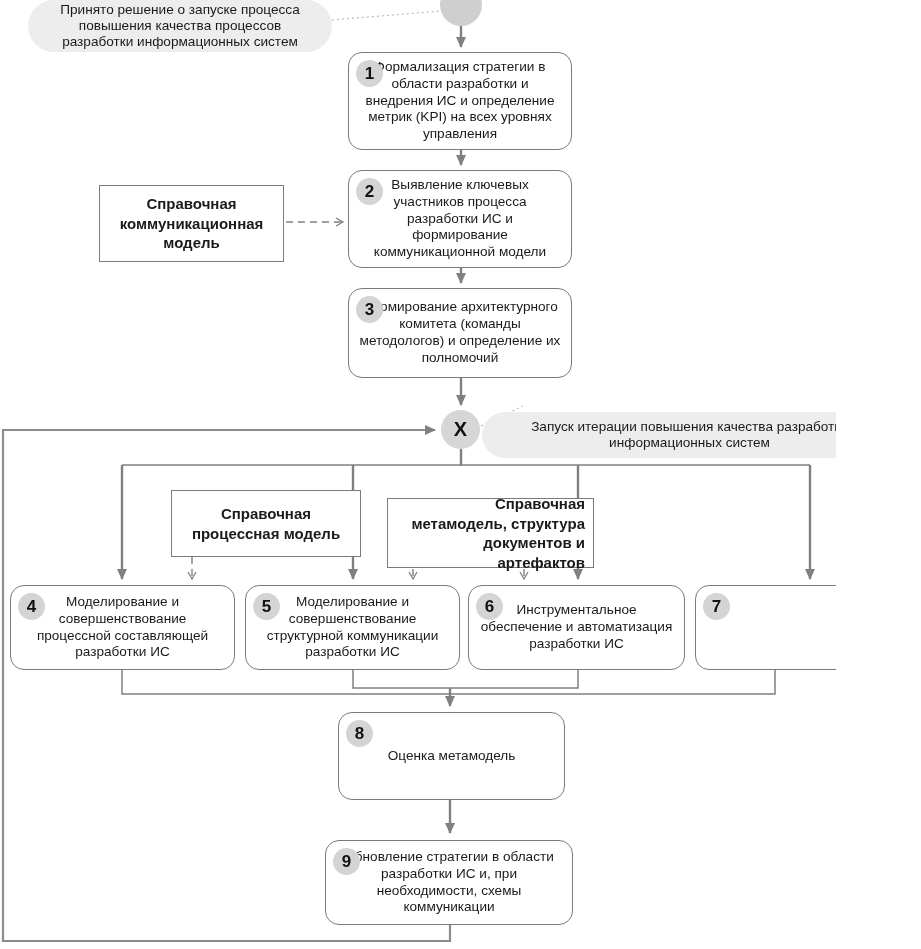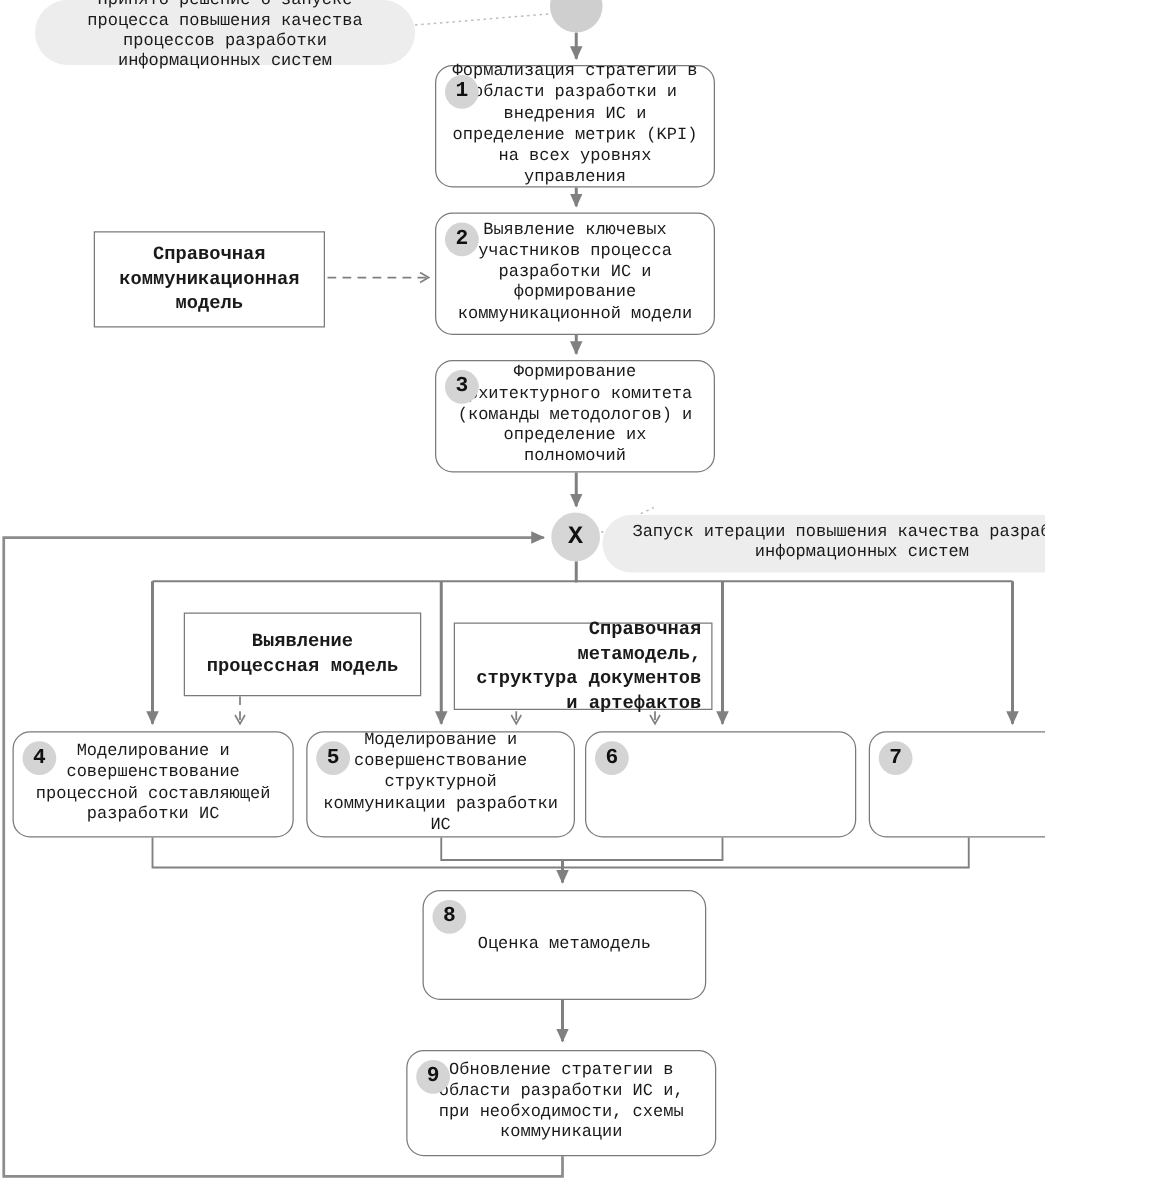--- a/index.html
+++ b/index.html
@@ -1,34 +1,34 @@
 <!DOCTYPE html>
 <html><head>
 <meta charset="utf-8">
 <style>
   html,body{margin:0;padding:0;background:#fff;}
   #canvas{
     position:relative;width:836px;height:949px;background:#fff;overflow:hidden;
-    font-family:Liberation Mono, monospace;color:#1a1a1a;
+    font-family:Liberation Sans, sans-serif;color:#1a1a1a;
   }
   #wires{position:absolute;left:0;top:0;width:921px;height:949px;z-index:1;}
   .node{
     position:absolute;background:#fff;border:1px solid #7a7a7a;border-radius:14px;
     display:flex;align-items:center;justify-content:center;text-align:center;
     font-size:13.6px;line-height:1.24;z-index:2;box-sizing:border-box;padding:6px 10px;
   }
   .badge{
     position:absolute;left:7px;top:7px;width:27px;height:27px;border-radius:50%;
     background:#d4d4d4;display:flex;align-items:center;justify-content:center;
     font-weight:bold;font-size:17px;color:#111;
   }
   .refbox{
     position:absolute;background:#fff;border:1px solid #7a7a7a;
     display:flex;align-items:center;justify-content:center;text-align:center;
-    font-weight:bold;font-size:15px;line-height:1.3;z-index:2;box-sizing:border-box;padding:20px 8px;
+    font-weight:bold;font-size:15px;line-height:1.3;z-index:2;box-sizing:border-box;padding:20px 8px;margin-left:24px;
   }
   .callout{
     position:absolute;background:#ededed;border-radius:26px;
     display:flex;align-items:center;justify-content:center;text-align:center;
     font-size:13.6px;line-height:1.2;z-index:2;box-sizing:border-box;padding:4px 14px;
   }
   .startnode{
     position:absolute;left:440px;top:-16px;width:42px;height:42px;border-radius:50%;
     background:#cfcfcf;z-index:2;
   }
@@ -111,21 +111,21 @@
   <div class="callout calloutX">
     <span>Запуск итерации повышения качества разработки информационных систем</span>
   </div>
 
   <div class="startnode"></div>
 
   <div class="refbox refA">
     <span>Справочная коммуникационная модель</span>
   </div>
   <div class="refbox ref1">
-    <span>Выявление процессная модель</span>
+    <span>Справочная процессная модель</span>
   </div>
   <div class="refbox ref2">
     <span>Справочная метамодель, структура документов и артефактов</span>
   </div>
 
   <div class="node n1">
     <span class="badge">1</span>
     <span>Формализация стратегии в области разработки и внедрения ИС и определение метрик (KPI) на всех уровнях управления</span>
   </div>
   <div class="node n2">
@@ -139,20 +139,21 @@
   <div class="node n4">
     <span class="badge">4</span>
     <span>Моделирование и совершенствование процессной составляющей разработки ИС</span>
   </div>
   <div class="node n5">
     <span class="badge">5</span>
     <span>Моделирование и совершенствование структурной коммуникации разработки ИС</span>
   </div>
   <div class="node n6">
     <span class="badge">6</span>
+    <span>Инструментальное обеспечение и автоматизация разработки ИС</span>
   </div>
   <div class="node n7">
     <span class="badge">7</span>
   </div>
   <div class="node n8">
     <span class="badge">8</span>
     <span>Оценка метамодель</span>
   </div>
   <div class="node n9">
     <span class="badge">9</span>

